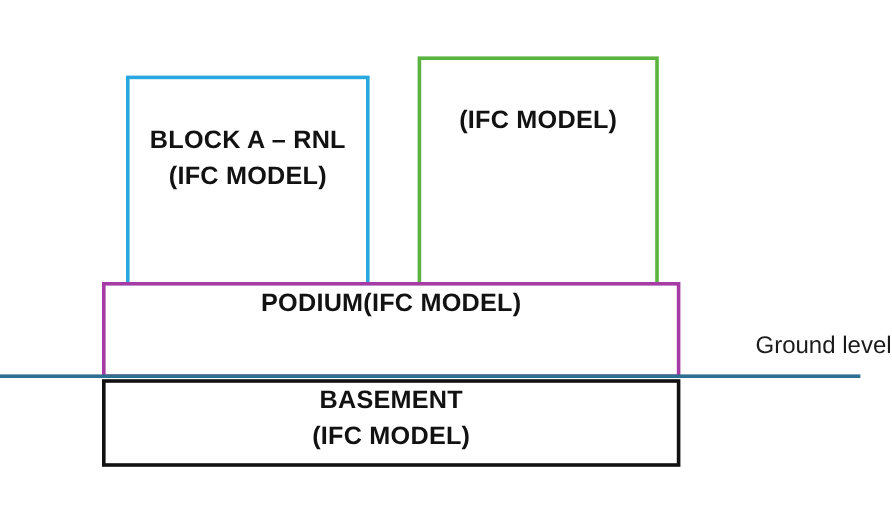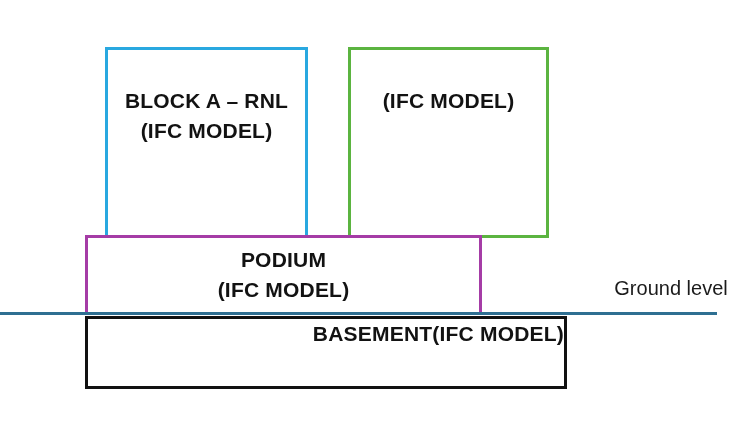--- a/index.html
+++ b/index.html
@@ -22,64 +22,64 @@
     text-align: center;
     color: #121212;
     font-weight: bold;
     font-size: 21px;
     line-height: 30px;
     letter-spacing: 0.2px;
   }
   .box .label-line { display: block; }
   
   .block-a {
-    left: 105px; top: 47px; width: 203px; height: 191px;
+    left: 105px; top: 63px; width: 203px; height: 191px;
     border: 3px solid #29a8e0;
     padding-top: 36px;
     z-index: 3;
   }
   .block-b {
     left: 348px; top: 47px; width: 201px; height: 191px;
     border: 3px solid #5bb440;
     padding-top: 36px;
     z-index: 3;
   }
   
   .podium {
-    left: 85px; top: 235px; width: 397px; height: 80px;
+    left: 85px; top: 235px; width: 482px; height: 80px;
     border: 3px solid #a53ca6;
     display: flex;
-    flex-direction: column;
+    flex-direction: row;
     justify-content: center;
     z-index: 4;
   }
   
   .basement {
     left: 85px; top: 316px; width: 482px; height: 73px;
     border: 3px solid #111111;
     display: flex;
-    flex-direction: row;
-    justify-content: flex-end;
+    flex-direction: column;
+    justify-content: flex-start;
     z-index: 4;
   }
   
   .ground-line {
     position: absolute;
     left: 0; top: 312px;
     width: 717px; height: 3px;
     z-index: 5;
   }
   .ground-label {
     position: absolute;
     left: 599px; top: 277px;
     width: 144px;
     font-size: 20px;
     font-weight: normal;
     color: #1b1b1b;
-    text-align: center;
+    text-align: right;
     white-space: nowrap;
     z-index: 6;
   }
 </style>
 </head>
 <body>
 
 <div class="canvas">
 
   <div class="box block-a" style="border-color: rgb(41, 168, 224);">

